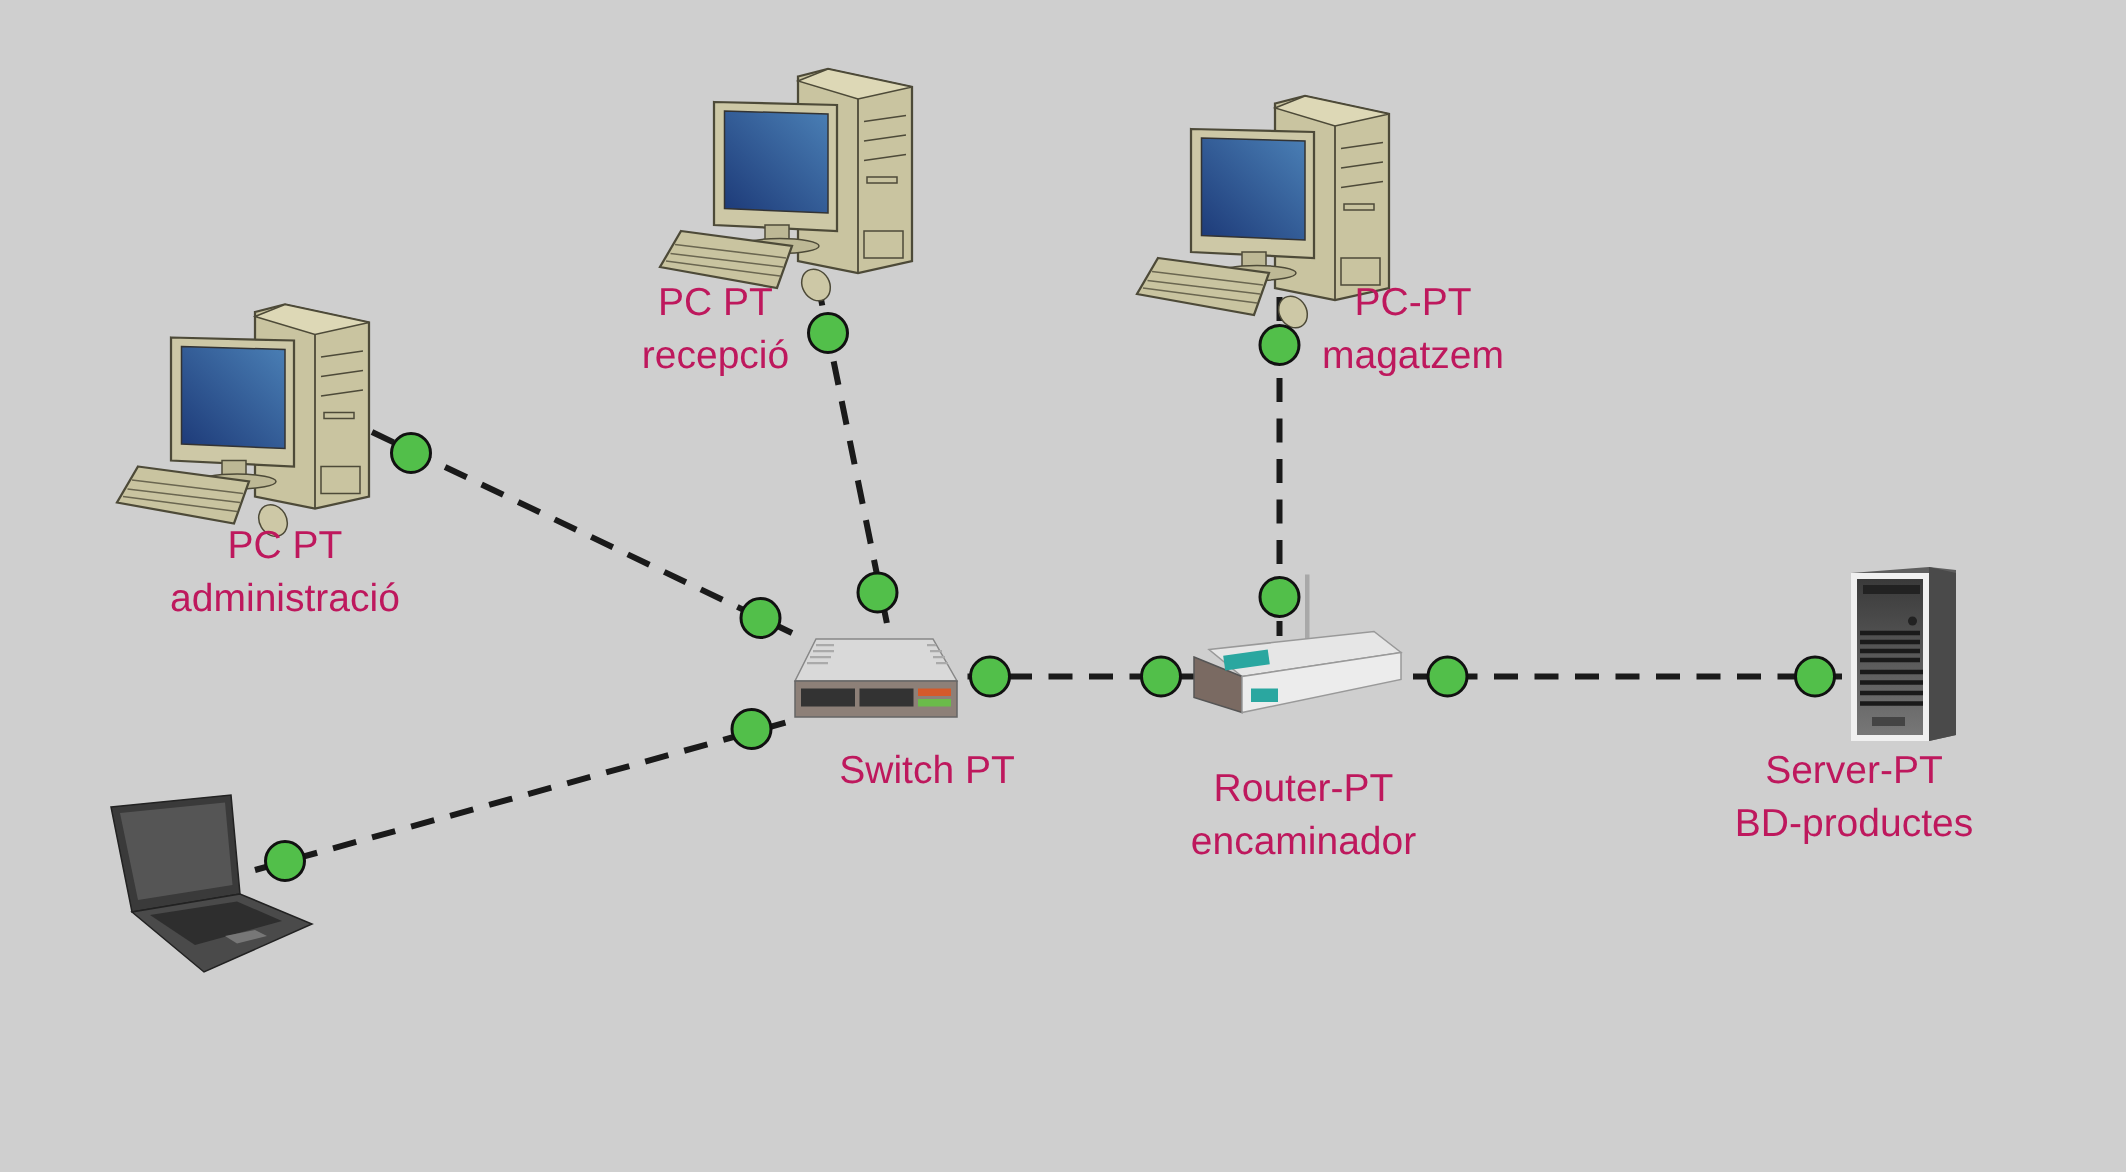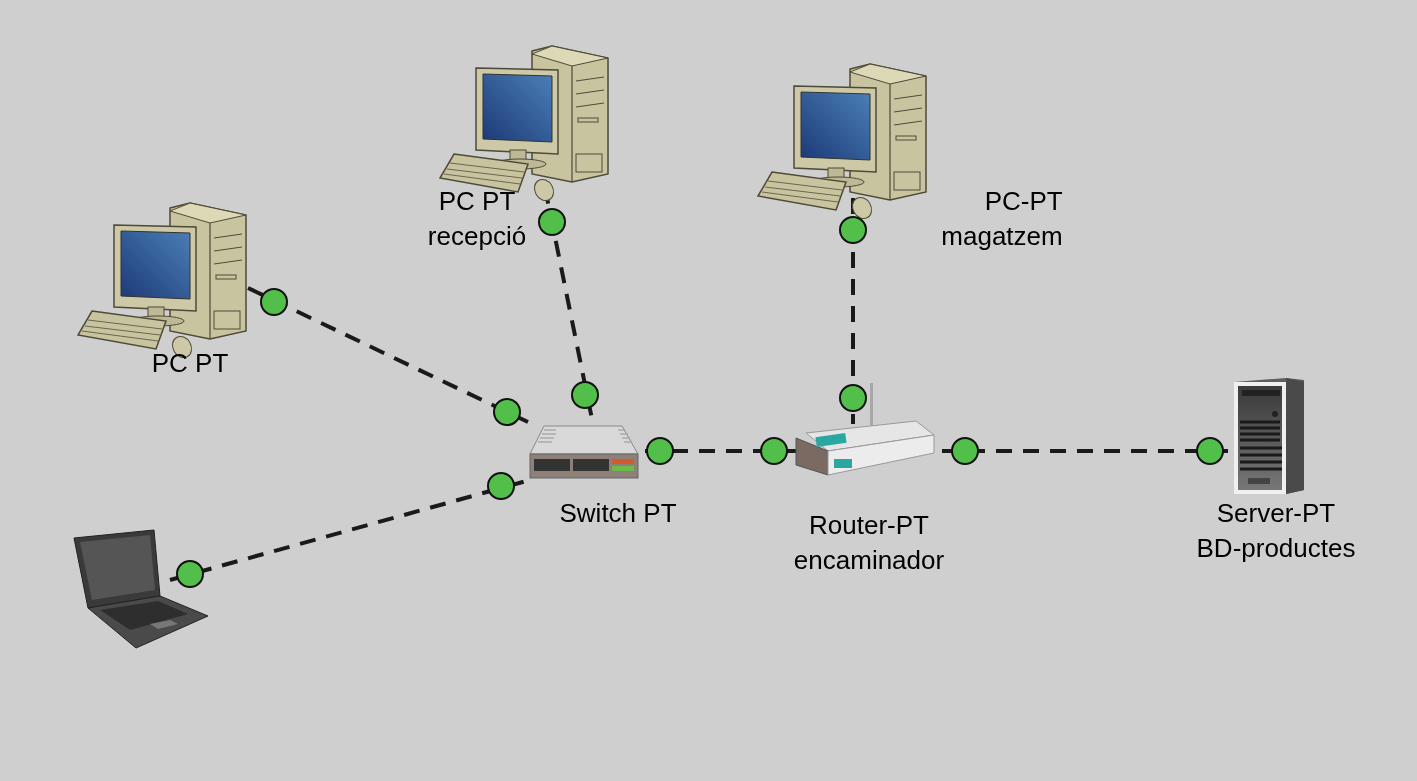--- a/index.html
+++ b/index.html
@@ -1,18 +1,18 @@
 <!DOCTYPE html>
 <html><head>
 <meta charset="utf-8">
 <style>
   html,body{margin:0;padding:0;background:#cfcfcf;}
   #stage{position:relative;width:1417px;height:781px;background:#cfcfcf;overflow:hidden;font-family:"Liberation Sans",sans-serif;}
   svg#net{position:absolute;left:0;top:0;}
-  .lbl{position:absolute;text-align:center;color:#000000;font-size:26px;line-height:35px;white-space:nowrap;transform:translateX(-50%);}
+  .lbl{position:absolute;text-align:center;color:#be185d;font-size:26px;line-height:35px;white-space:nowrap;transform:translateX(-50%);}
   .link{stroke:#1a1a1a;stroke-width:4;stroke-dasharray:16 11;fill:none;}
   .port{fill:#52bf4a;stroke:#111;stroke-width:2;}
 </style>
 </head>
 <body>
 
 <div id="stage">
   <svg id="net" width="1417" height="781">
     <defs>
       <linearGradient id="scr" x1="0" y1="1" x2="1" y2="0">
@@ -114,33 +114,34 @@
       <circle class="port" cx="774" cy="451" r="13"></circle>
       <circle class="port" cx="853" cy="230" r="13"></circle>
       <circle class="port" cx="853" cy="398" r="13"></circle>
       <circle class="port" cx="965" cy="451" r="13"></circle>
       <circle class="port" cx="1210" cy="451" r="13"></circle>
     </g>
   </svg>
 
   <div class="lbl" style="left:190px;top:346px;">
     <div>PC PT</div>
+    <div>administració</div>
   </div>
   <div class="lbl" style="left:477px;top:184px;">
     <div>PC PT</div>
     <div>recepció</div>
   </div>
-  <div class="lbl" style="left:1002px;top:184px;text-align:right;">
+  <div class="lbl" style="left:942px;top:184px;">
     <div>PC-PT</div>
     <div>magatzem</div>
   </div>
   <div class="lbl" style="left:580px;top:496px;margin-left:38px;">
     <div>Switch PT</div>
   </div>
   <div class="lbl" style="left:869px;top:508px;">
     <div>Router-PT</div>
     <div>encaminador</div>
   </div>
-  <div class="lbl" style="left:1276px;top:496px;">
+  <div class="lbl" style="left:1236px;top:496px;">
     <div>Server-PT</div>
     <div>BD-productes</div>
   </div>
 </div>
 
 </body></html>

